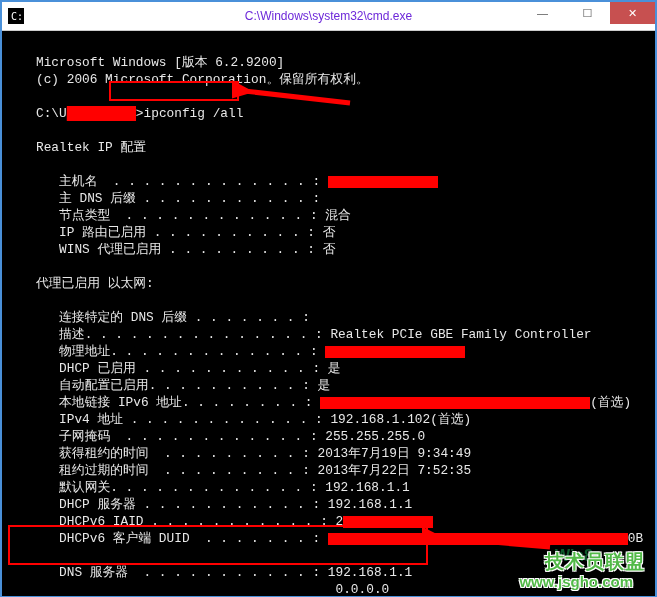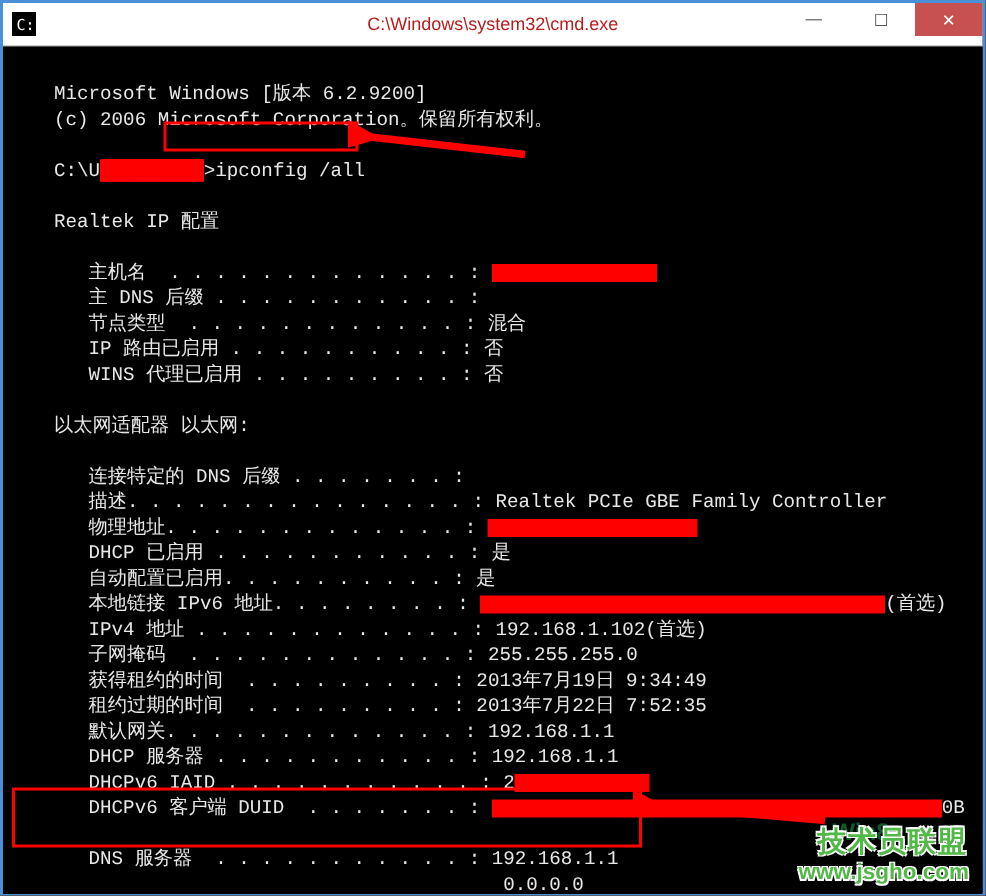--- a/index.html
+++ b/index.html
@@ -32,21 +32,21 @@
   .title-icon {
     margin-left: 6px;
     width: 16px;
     height: 16px;
     display: inline-block;
   }
   .title-text {
     position:absolute;
     left:50%;
     transform:translateX(-50%);
-    color: #b91c1c;
+    color: #6d28d9;
   }
   .controls {
     position: absolute;
     right: 0;
     top: 0;
     display: flex;
     height: 22px;
   }
   .ctrl-btn {
     width: 45px;
@@ -92,21 +92,21 @@
     bottom: 26px;
     font-family: "Microsoft YaHei","SimHei",sans-serif;
     font-size: 19px;
     font-weight: bold;
     color: #52b948;
     text-shadow: -1px -1px 0 #fff, 1px -1px 0 #fff, -1px 1px 0 #fff, 1px 1px 0 #fff;
     letter-spacing: 1px;
   }
   .watermark2 {
     position:absolute;
-    right:9px;
+    right:22px;
     bottom:6px;
     font-family:"Arial",sans-serif;
     font-size:15px;
     color:#52b948;
     font-weight:bold;
     text-shadow:-1px -1px 0 #fff,1px -1px 0 #fff,-1px 1px 0 #fff,1px 1px 0 #fff;
   }
   .wm-orange {
     position:absolute;
     right:62px;
@@ -140,21 +140,21 @@
 
   <div class="terminal">
 <span class="line">Microsoft Windows [版本 6.2.9200]</span>
 <span class="line">(c) 2006 Microsoft Corporation。保留所有权利。</span>
 
 <span class="line"><span>C:\U</span><span style="background:#ff0000;color:#ff0000">█████████</span><span>&gt;</span><span>ipconfig /all</span></span>
 
 <span class="line">Realtek IP 配置</span>
 
 <div id="ipcfg"><div class="line"><span>   主机名</span><span>  . . . . . . . . . . . . . : </span><span style="display: inline-block; background: rgb(255, 0, 0); height: 12px; width: 110px; vertical-align: middle;"></span></div><div class="line"><span>   主 DNS 后缀</span><span> . . . . . . . . . . . : </span><span></span></div><div class="line"><span>   节点类型</span><span>  . . . . . . . . . . . . : </span><span>混合</span></div><div class="line"><span>   IP 路由已启用</span><span> . . . . . . . . . . : </span><span>否</span></div><div class="line"><span>   WINS 代理已启用</span><span> . . . . . . . . . : </span><span>否</span></div></div>
-<span class="line">以太网适配器 以太网:</span>
+<span class="line">代理已启用 以太网:</span>
 
 <div id="adapter"><div class="line"><span>   连接特定的 DNS 后缀</span><span> . . . . . . . : </span><span></span></div><div class="line"><span>   描述</span><span>. . . . . . . . . . . . . . . : </span><span>Realtek PCIe GBE Family Controller</span></div><div class="line"><span>   物理地址</span><span>. . . . . . . . . . . . . : </span><span style="display: inline-block; background: rgb(255, 0, 0); height: 12px; width: 140px; vertical-align: middle;"></span></div><div class="line"><span>   DHCP 已启用</span><span> . . . . . . . . . . . : </span><span>是</span></div><div class="line"><span>   自动配置已启用</span><span>. . . . . . . . . . : </span><span>是</span></div><div class="line"><span>   本地链接 IPv6 地址</span><span>. . . . . . . . : </span><span style="display: inline-block; background: rgb(255, 0, 0); height: 12px; width: 270px; vertical-align: middle;"></span><span>(首选)</span></div><div class="line"><span>   IPv4 地址</span><span> . . . . . . . . . . . . : </span><span>192.168.1.102(首选)</span></div><div class="line"><span>   子网掩码</span><span>  . . . . . . . . . . . . : </span><span>255.255.255.0</span></div><div class="line"><span>   获得租约的时间</span><span>  . . . . . . . . . : </span><span>2013年7月19日 9:34:49</span></div><div class="line"><span>   租约过期的时间</span><span>  . . . . . . . . . : </span><span>2013年7月22日 7:52:35</span></div><div class="line"><span>   默认网关</span><span>. . . . . . . . . . . . . : </span><span>192.168.1.1</span></div><div class="line"><span>   DHCP 服务器</span><span> . . . . . . . . . . . : </span><span>192.168.1.1</span></div><div class="line"><span>   DHCPv6 IAID</span><span> . . . . . . . . . . . : </span><span>2</span><span style="display: inline-block; background: rgb(255, 0, 0); height: 12px; width: 90px; vertical-align: middle;"></span></div><div class="line"><span>   DHCPv6 客户端 DUID</span><span>  . . . . . . . : </span><span style="display: inline-block; background: rgb(255, 0, 0); height: 12px; width: 300px; vertical-align: middle;"></span><span>0B</span></div></div>
 <span class="line"><span>   DNS 服务器</span><span>  . . . . . . . . . . . : </span><span>192.168.1.1</span></span>
 <span class="line">                                       0.0.0.0</span>
 
 
 
 
     
     <div class="red-box" style="left:107px;top:50px;width:130px;height:20px;"></div>

